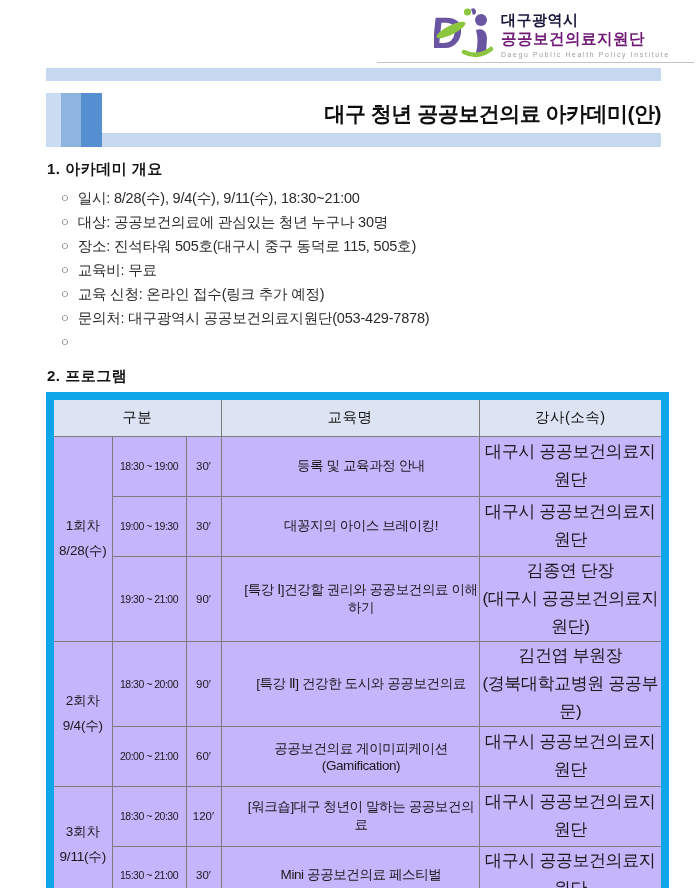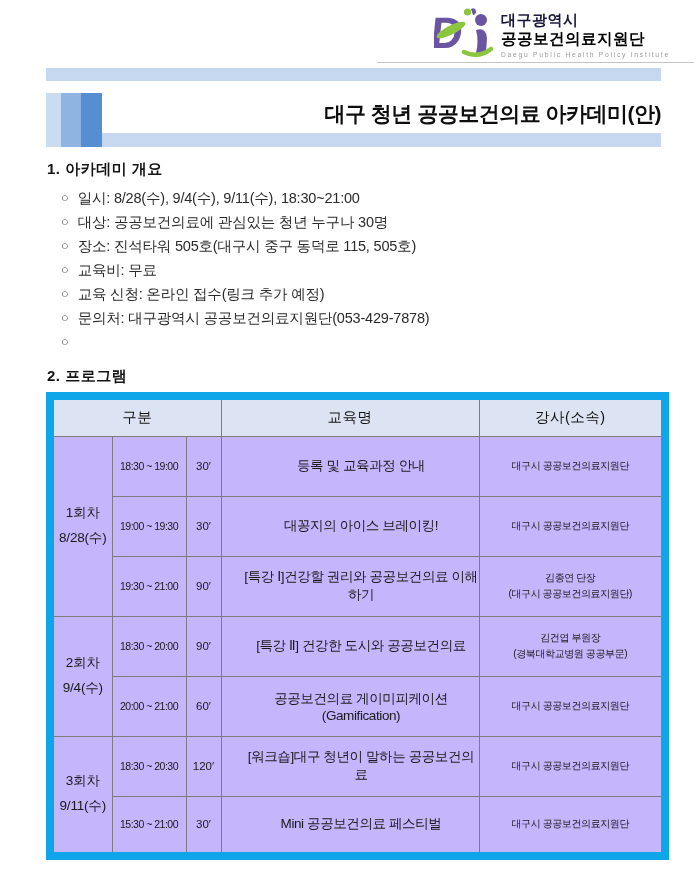--- a/index.html
+++ b/index.html
@@ -12,21 +12,21 @@
     color:#1c1c1c;
     overflow:hidden;
     margin:0 auto;
   }
 
   
   .logo { position:absolute; top:6px; left:434px; display:flex; align-items:flex-end; gap:7px; }
   .logo-mark { width:60px; height:52px; flex:0 0 auto; }
   .logo-text { display:flex; flex-direction:column; }
   .logo-line1 { font-size:15px; font-weight:bold; color:#17173a; letter-spacing:0.5px; line-height:18px; }
-  .logo-line2 { font-size:15.5px; font-weight:bold; color:#000000; letter-spacing:0.5px; line-height:19px; }
+  .logo-line2 { font-size:15.5px; font-weight:bold; color:#701a75; letter-spacing:0.5px; line-height:19px; }
   .logo-line3 { font-size:6.8px; color:#9a9a9a; letter-spacing:1.7px; margin-top:3px; white-space:nowrap; }
   .logo-rule { position:absolute; top:62px; left:377px; width:317px; height:1px; background:#c4c4c4; }
 
   
   .topbar { position:absolute; left:46px; top:68px; width:615px; height:13px; background:#c6d8ef; }
 
   
   .banner { position:absolute; left:46px; top:93px; width:615px; height:54px; }
   .stripe { position:absolute; top:0; height:54px; }
   .stripe-1 { left:0;  width:15px; background:#cadcf1; }
@@ -63,21 +63,21 @@
   table.program thead th {
     height:40px; background:#dce3f2;
     font-weight:normal; font-size:14.5px; color:#111;
     letter-spacing:0.5px;
   }
   table.program tbody td { height:60px; background:#c4b5fd; }
   td.cell-session { font-size:13.5px; line-height:1.85; letter-spacing:-0.2px; }
   td.cell-time { font-size:10.5px; letter-spacing:-0.5px; white-space:nowrap; }
   td.cell-dur { font-size:11.5px; }
   td.cell-course { text-align:left; padding-left:22px; font-size:13.5px; letter-spacing:-0.4px; }
-  td.cell-lect { font-size:10px; line-height:1.65; letter-spacing:-0.4px; }
+  td.cell-lect { font-size:17px; line-height:1.65; letter-spacing:-0.4px; }
 
   
   .footnote { position:absolute; left:47px; top:862px; font-size:16px; color:#222; letter-spacing:-0.2px;margin-top:32px; }
 </style>
 </head>
 <body>
 
 <div class="page">
 
   <div class="logo">

